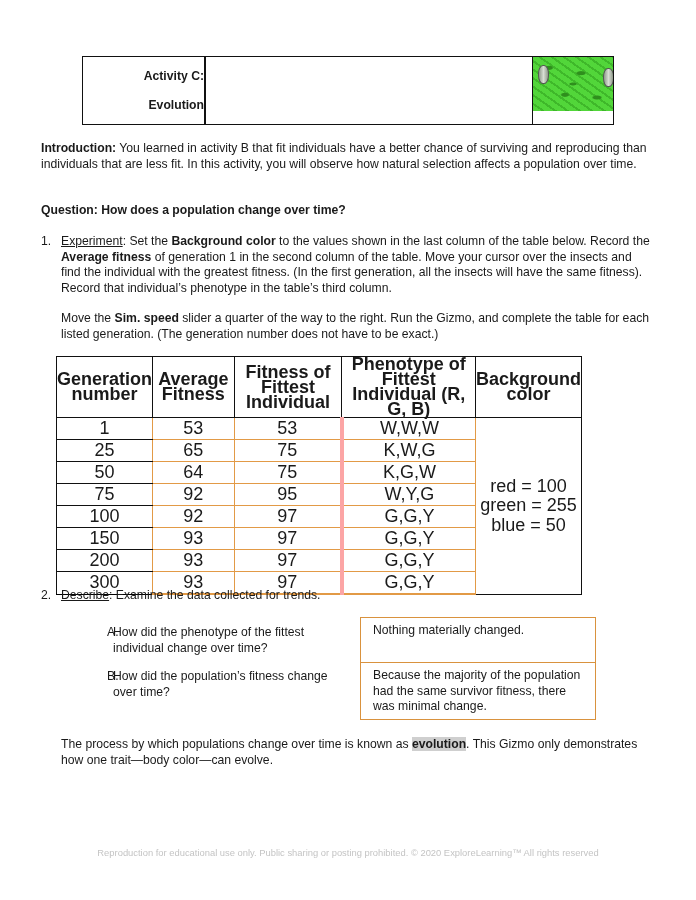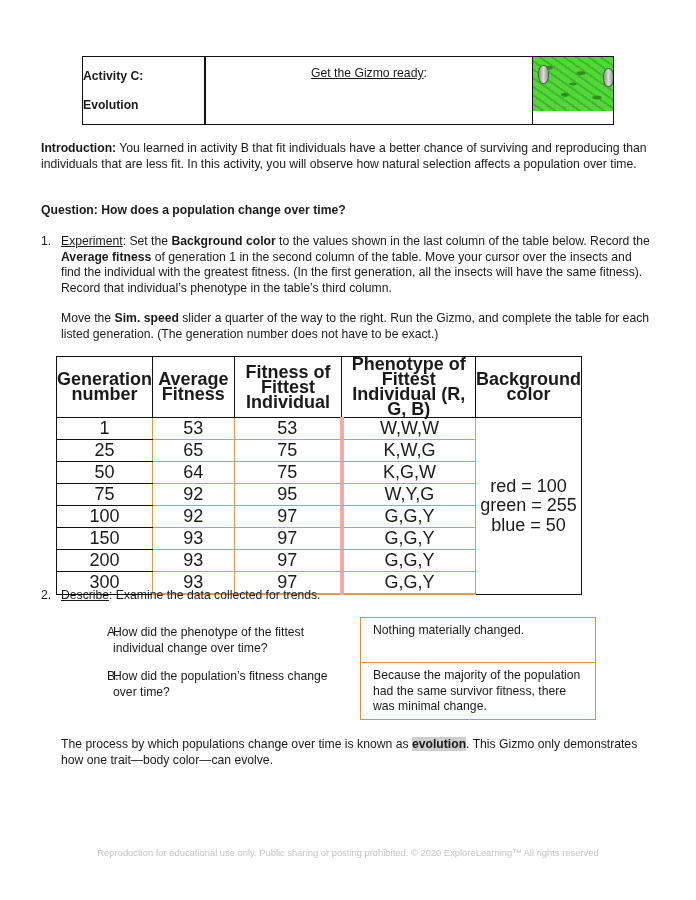--- a/index.html
+++ b/index.html
@@ -4,21 +4,21 @@
 <style>
   html, body { margin:0; padding:0; background:#ffffff; }
   body { width:696px; height:900px; position:relative; overflow:hidden;
          font-family:"Liberation Sans", sans-serif; color:#1a1a1a; font-size:12.2px; }
   .abs { position:absolute; }
   b { font-weight:bold; }
   u { text-decoration:underline; }
 
   
   .hdr { left:82px; top:56px; width:532px; height:69px; border:1.5px solid #111; box-sizing:border-box; display:flex; }
-  .hdr .c1 { width:121px; border-right:2px solid #111; display:flex; flex-direction:column; align-items:flex-start; justify-content:center; gap:15px; font-weight:bold; font-size:12.2px; }
+  .hdr .c1 { width:121px; border-right:2px solid #111; display:flex; flex-direction:column; align-items:flex-end; justify-content:center; gap:15px; font-weight:bold; font-size:12.2px; }
   .hdr .c2 { width:327px; border-right:1px solid #111; text-align:center; font-size:12.2px; padding-top:8px; box-sizing:border-box; line-height:16px; }
   .hdr .c2 .ready { text-decoration:underline; }
   .hdr .c2 .bul { display:inline-block; margin-top:4px; }
   .hdr .c3 { flex:1; position:relative; }
   .gizmo-img { position:absolute; left:0; top:0; width:100%; height:54px; overflow:hidden;
     background:
       radial-gradient(ellipse 8px 4px at 20% 20%, #2f8f1d 40%, transparent 60%),
       radial-gradient(ellipse 9px 4px at 60% 30%, #2f8f1d 40%, transparent 60%),
       radial-gradient(ellipse 8px 4px at 40% 70%, #2f8f1d 40%, transparent 60%),
       radial-gradient(ellipse 9px 4px at 80% 75%, #2f8f1d 40%, transparent 60%),
@@ -51,21 +51,20 @@
 </style>
 </head>
 <body>
 
 <div class="abs hdr">
   <div class="c1">
     <span>Activity C:</span>
     <span>Evolution</span>
   </div>
   <div class="c2">
-    <div><span class="ready">Get the Gizmo ready</span><span>:</span></div>
   </div>
   <div class="c3">
     <div class="gizmo-img" title="green-leaf-background-with-insects">
       <div class="bug" style="left:5px; top:8px;"></div>
       <div class="bug" style="left:70px; top:11px;"></div>
     </div>
   </div>
 </div>
 
 <div class="abs para" style="top:141px;">

